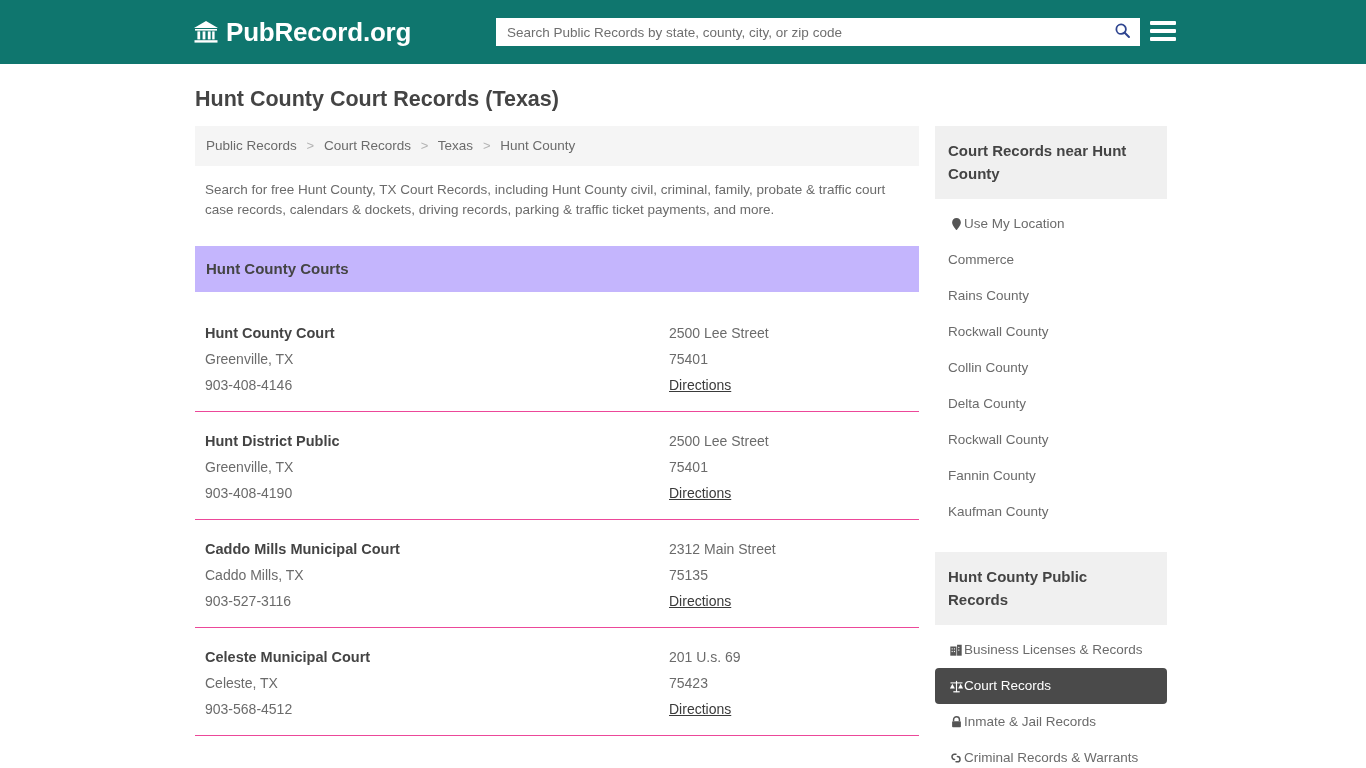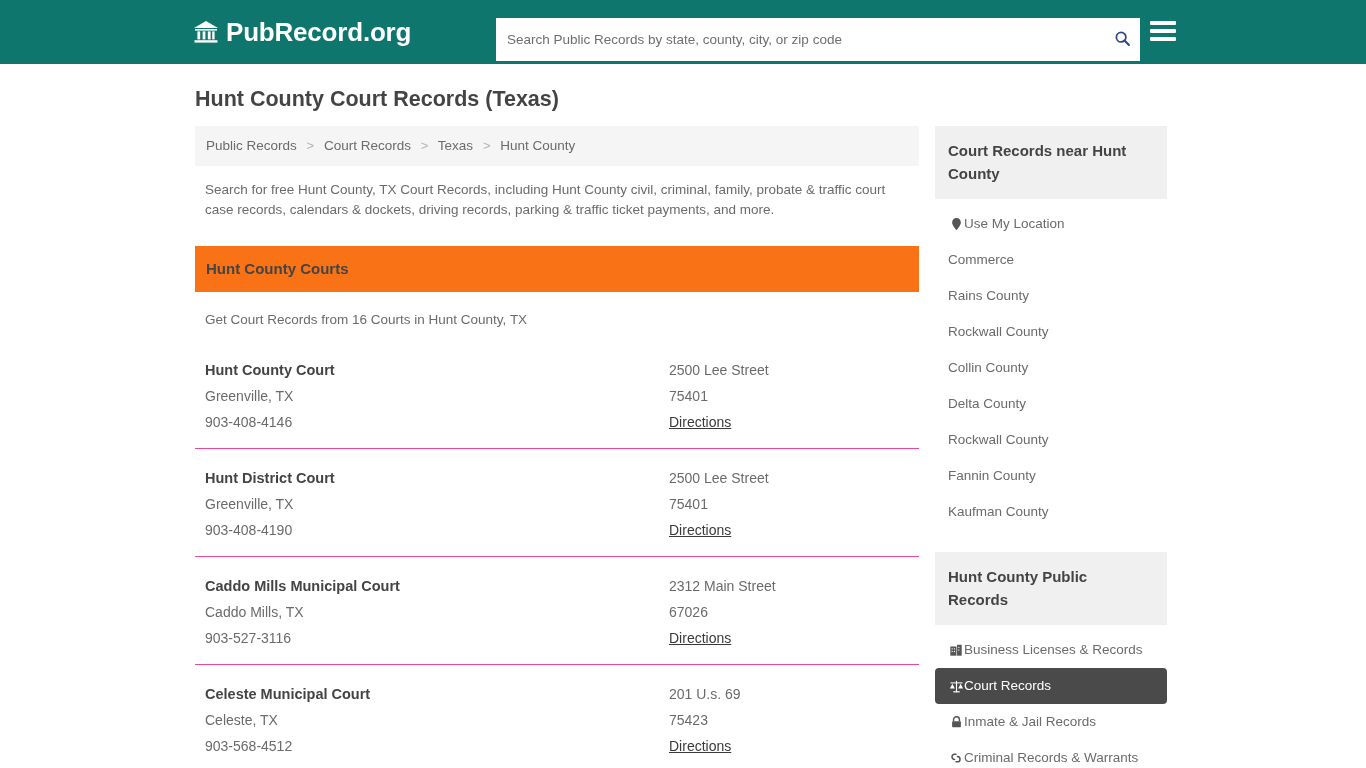--- a/index.html
+++ b/index.html
@@ -41,21 +41,21 @@
     font-weight: bold;
     letter-spacing: -0.2px;
     line-height: 30px;
     white-space: nowrap;
   }
   .search-wrap {
     position: absolute;
     left: 496px;
     top: 18px;
     width: 644px;
-    height: 43px;
+    height: 28px;
     background: #ffffff;
     border: 1px solid #ffffff;
     display: flex;
     align-items: center;
   }
   .search-input {
     flex: 1 1 auto;
     height: 26px;
     border: none;
     outline: none;
@@ -146,21 +146,21 @@
 
   .intro {
     padding: 14px 10px 2px 10px;
     font-size: 13.5px;
     line-height: 20px;
     color: #6b6b6b;
   }
 
   
   .section-head {
-    background: #f97316;
+    background: #c4b5fd;
     padding: 13px 11px;
     margin-top: 24px;
     font-size: 15px;
     font-weight: bold;
     color: #444444;
     line-height: 20px;
   }
   .section-sub {
     padding: 19px 10px 0 10px;
     font-size: 13.5px;
@@ -287,59 +287,58 @@
           <a href="#">Court Records</a>
           <span class="sep">&gt;</span>
           <a href="#">Texas</a>
           <span class="sep">&gt;</span>
           <a href="#">Hunt County</a>
         </nav>
 
         <p class="intro">Search for free Hunt County, TX Court Records, including Hunt County civil, criminal, family, probate &amp; traffic court case records, calendars &amp; dockets, driving records, parking &amp; traffic ticket payments, and more.</p>
 
         <div class="section-head">Hunt County Courts</div>
-        <div class="section-sub">Get Court Records from 16 Courts in Hunt County, TX</div>
 
         <div class="court-list">
 
           <div class="court-row">
             <div class="court-left">
               <div class="court-name">Hunt County Court</div>
               <div class="court-city">Greenville, TX</div>
               <div class="court-phone">903-408-4146</div>
             </div>
             <div class="court-right">
               <div class="court-street">2500 Lee Street</div>
               <div class="court-zip">75401</div>
               <a class="directions" href="#">Directions</a>
             </div>
           </div>
 
           <div class="court-row">
             <div class="court-left">
-              <div class="court-name">Hunt District Court</div>
+              <div class="court-name">Hunt District Public</div>
               <div class="court-city">Greenville, TX</div>
               <div class="court-phone">903-408-4190</div>
             </div>
             <div class="court-right">
               <div class="court-street">2500 Lee Street</div>
               <div class="court-zip">75401</div>
               <a class="directions" href="#">Directions</a>
             </div>
           </div>
 
           <div class="court-row">
             <div class="court-left">
               <div class="court-name">Caddo Mills Municipal Court</div>
               <div class="court-city">Caddo Mills, TX</div>
               <div class="court-phone">903-527-3116</div>
             </div>
             <div class="court-right">
               <div class="court-street">2312 Main Street</div>
-              <div class="court-zip">67026</div>
+              <div class="court-zip">75135</div>
               <a class="directions" href="#">Directions</a>
             </div>
           </div>
 
           <div class="court-row">
             <div class="court-left">
               <div class="court-name">Celeste Municipal Court</div>
               <div class="court-city">Celeste, TX</div>
               <div class="court-phone">903-568-4512</div>
             </div>

